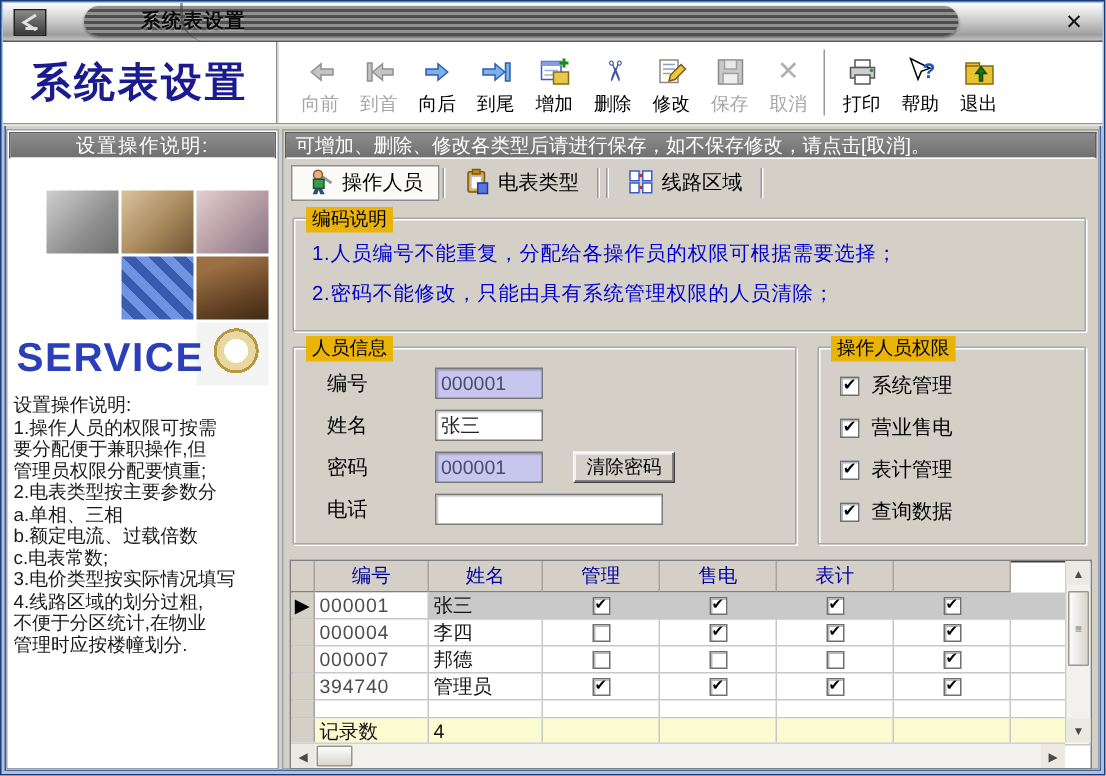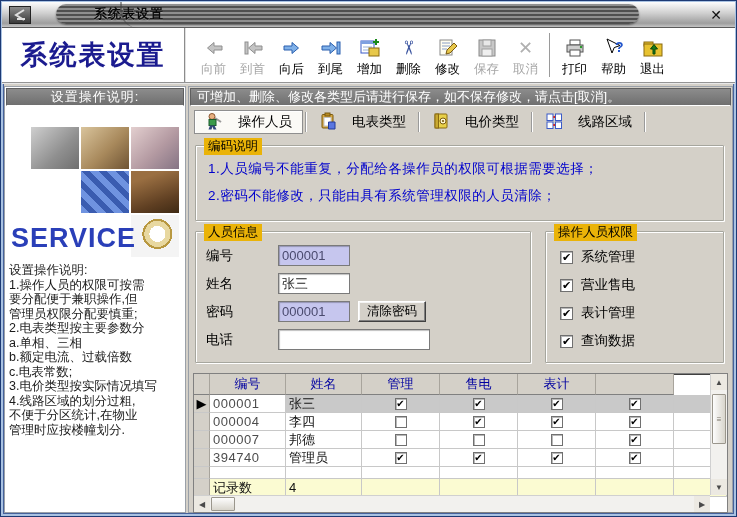--- a/index.html
+++ b/index.html
@@ -78,43 +78,43 @@
   .ph-cloth  { left:126px; top:44px; background:linear-gradient(160deg,#9a6f42 20%,#5f3f22 70%,#3f2a14); }
   .ph-watch  { left:126px; top:88px; background:radial-gradient(circle at 55% 45%, #fff 0 8px, #e8d8a0 8px 13px, #b89840 13px 15px, #f4f4f4 15px); }
   .service-text { position:absolute; left:6px; top:96px; font-size:27px; font-weight:bold; color:#2a3fb8; letter-spacing:1px; font-family:"Liberation Sans",sans-serif; }
   .instructions { padding:8px 3px 0 4px; font-size:12.5px; line-height:1.16; color:#1a1a1a; white-space:pre-line; }
 
   
   .main { flex:1; margin-left:2px; background:#d4d0c8; border:1px solid #9aa0a8; position:relative; }
   .main .bar-gray { justify-content:flex-start; padding-left:6px; letter-spacing:0; }
 
   .tabs { display:flex; align-items:center; height:26px; margin:3px 0 0 5px; }
-  .tab { display:flex; align-items:center; gap:15px; height:24px; padding:0 10px; font-size:13.5px; color:#000; }
+  .tab { display:flex; align-items:center; gap:5px; height:24px; padding:0 10px; font-size:13.5px; color:#000; }
   .tab.active { background:#fbfaf6; border:1px solid #8f8f8f; box-shadow:inset 1px 1px 0 #fff; }
   .tab-sep { width:2px; height:20px; margin:0 2px; border-left:1px solid #9a9a9a; border-right:1px solid #fff; }
 
-  .group { position:relative; border:1px solid #a6a69e; box-shadow:inset 1px 1px 0 #fff, 1px 1px 0 #fff; border-radius:1px; }
+  .group { position:relative; border:1px solid #a6a69e; box-shadow:inset 1px 1px 0 #fff, 1px 1px 0 #fff; border-radius:1px;padding-left:12px; }
   .group-title { position:absolute; top:-8px; left:8px; background:#eab308; padding:0 4px; font-size:12.5px; }
 
   .coding-group { margin:10px 8px 0 6px; height:76px; padding:14px 0 0 12px; }
   .coding-line { color:#0000cc; font-size:13.5px; margin-bottom:9px; letter-spacing:.5px; }
 
   .mid-row { display:flex; margin:10px 8px 0 6px; gap:14px; }
   .person-group { width:336px; height:132px; padding-top:6px; }
   .field-row { display:flex; align-items:center; height:21px; margin:7px 0 0 10px; }
   .field-row .flabel { width:72px; font-size:13.5px; }
   .tbox {
     height:21px; border:1px solid #7a7a7a; background:#fff; font-size:13px; padding:0 3px;
     box-shadow:inset 1px 1px 1px rgba(0,0,0,.25); color:#222;
     font-family:"Liberation Sans",sans-serif;
   }
   .tbox.ro { background:#c6c6ee; color:#4a4a6e; }
   .tbox.w70 { width:72px; } .tbox.w150 { width:152px; }
   .btn {
-    height:21px; margin-left:8px; padding:0 8px; font-size:12.5px; background:#d4d0c8;
+    height:21px; margin-left:20px; padding:0 8px; font-size:12.5px; background:#d4d0c8;
     border:1px solid #404040; border-top-color:#fff; border-left-color:#fff;
     box-shadow:inset -1px -1px 0 #808080, inset 1px 1px 0 #f4f4f4;
   }
   .perm-group { flex:1; height:132px; padding:16px 0 0 14px; }
   .perm-item { display:flex; align-items:center; gap:8px; height:18px; margin-bottom:10px; font-size:13.5px; }
 
   .cb {
     width:13px; height:13px; background:#fff; border:1px solid #707070;
     box-shadow:inset 1px 1px 0 #b8b8b8; font-size:11px; line-height:11px; text-align:center; color:#000;
     display:inline-block; overflow:hidden;
@@ -344,31 +344,20 @@
             <svg width="18" height="18" viewBox="0 0 18 18">
                 <rect x="3" y="2.5" width="11" height="13.5" rx="1" fill="#d8a840" stroke="#7a5a10"></rect>
                 <rect x="6" y="1" width="5" height="3" fill="#b88a20" stroke="#7a5a10"></rect>
                 <rect x="5" y="5.5" width="7" height="8.5" fill="#fff" stroke="#c0c0c0"></rect>
                 <path d="M9.5 10h6.5v7h-6.5z" fill="#5a76e0" stroke="#223a9a"></path>
               </svg>
           </span>
           <span>电表类型</span>
         </div>
         <div class="tab-sep"></div>
-        <div class="tab">
-          <span>
-            <svg width="18" height="18" viewBox="0 0 18 18">
-                <rect x="3" y="2" width="12" height="14" rx="1" fill="#e8d048" stroke="#8a6a10"></rect>
-                <rect x="3" y="2" width="3.5" height="14" fill="#c8a830" stroke="#8a6a10"></rect>
-                <circle cx="11" cy="9" r="3" fill="#fff8d0" stroke="#7a5a10"></circle>
-                <circle cx="11" cy="9" r="1.1" fill="#7a5a10"></circle>
-              </svg>
-          </span>
-          <span>电价类型</span>
-        </div>
         <div class="tab-sep"></div>
         <div class="tab">
           <span>
             <svg width="18" height="18" viewBox="0 0 18 18">
                 <rect x="2" y="2" width="6" height="6.5" fill="#fff" stroke="#3a5ac8"></rect>
                 <rect x="10.5" y="2" width="6" height="6.5" fill="#fff" stroke="#3a5ac8"></rect>
                 <rect x="2" y="10" width="6" height="6.5" fill="#fff" stroke="#3a5ac8"></rect>
                 <rect x="10.5" y="10" width="6" height="6.5" fill="#fff" stroke="#3a5ac8"></rect>
                 <path d="M8.2 5h2M9.2 4v2M8.2 13h2M9.2 12v2" stroke="#d22222" stroke-width="1.4"></path>
               </svg>

